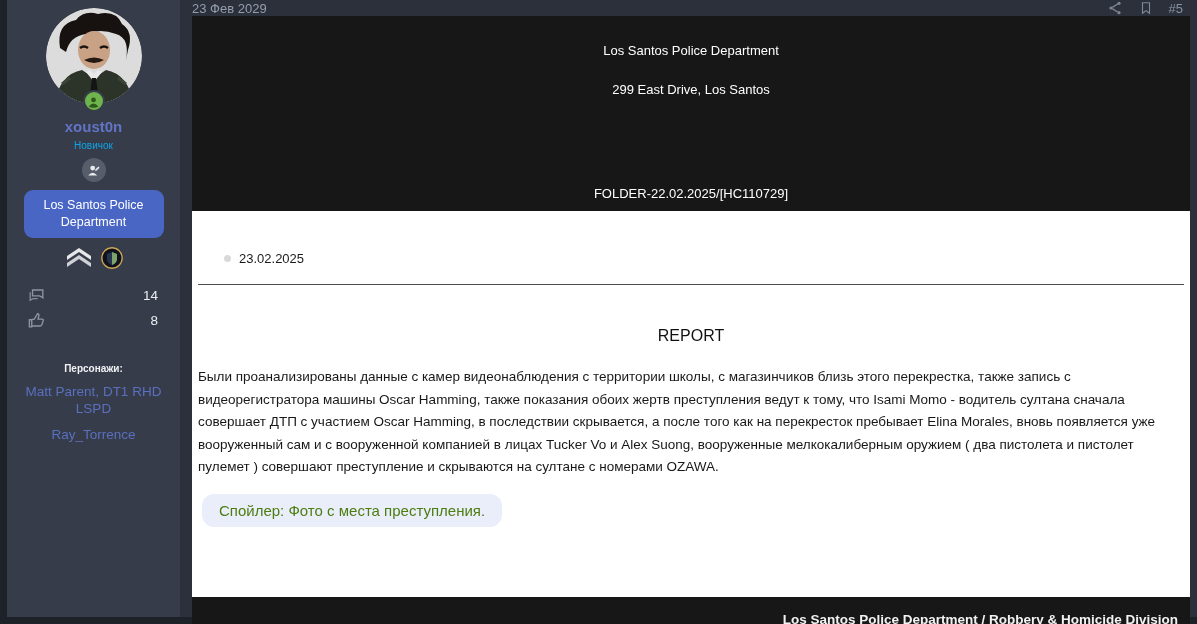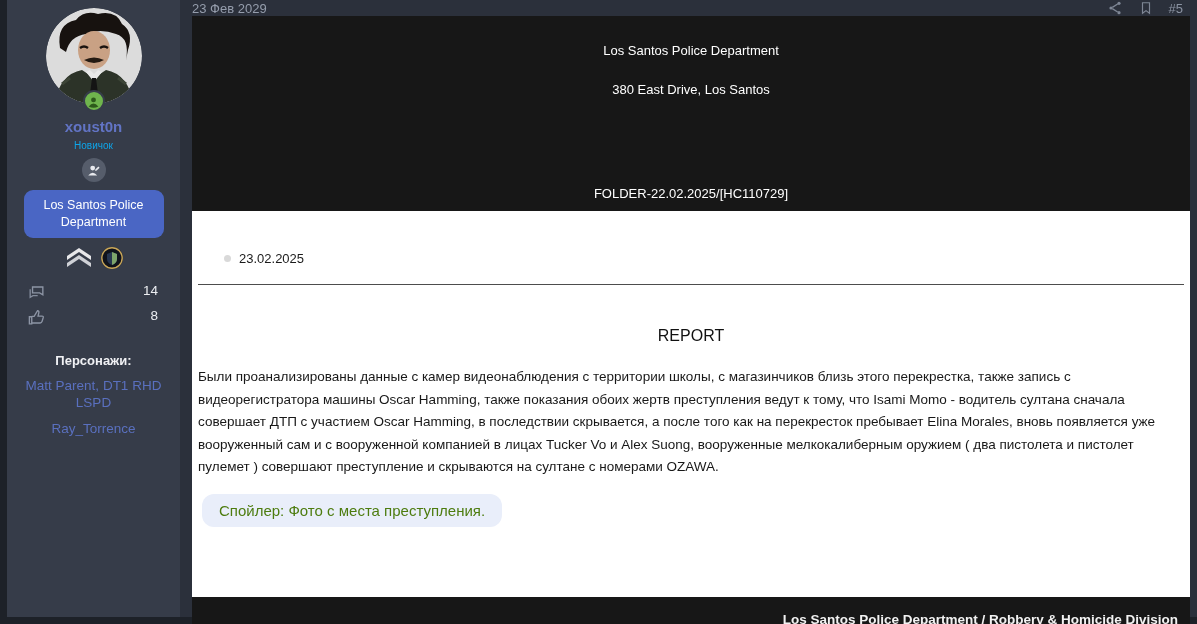--- a/index.html
+++ b/index.html
@@ -61,28 +61,28 @@
   .rank-badges {
     margin-top: 7px;
     display: flex; align-items: center; gap: 6px; height: 26px;
   }
   .stats {
     width: 100%;
     margin-top: 12px;
     padding: 0 22px 0 20px;
   }
   .stat-row {
-    display: flex; align-items: flex-start; justify-content: space-between;
+    display: flex; align-items: center; justify-content: space-between;
     height: 25px;
   }
   .stat-icon { color: #8d95a5; display: flex; }
   .stat-value { color: #eceef2; font-size: 13.5px; }
   .characters-label {
-    margin-top: 20px;
-    font-size: 13px; font-weight: bold; color: #f0f1f4;
+    margin-top: 30px;
+    font-size: 10px; font-weight: bold; color: #f0f1f4;
   }
   .char-link {
     display: block;
     margin-top: 9px;
     padding: 0 14px;
     color: #5a70bf; font-size: 13.5px; line-height: 17px;
     text-align: center; text-decoration: none; cursor: pointer;
   }
 
   
@@ -282,21 +282,21 @@
           </svg>
         </span>
         <span class="post-number">#5</span>
       </div>
     </div>
 
     <article class="document">
 
       <header class="doc-header">
         <div class="title">Los Santos Police Department</div>
-        <div class="addr">380 East Drive, Los Santos</div>
+        <div class="addr">299 East Drive, Los Santos</div>
         <div class="folder">FOLDER-22.02.2025/[HC110729]</div>
       </header>
 
       <section class="doc-body">
         <div class="doc-date-row">
           <span class="bullet"></span>
           <span>23.02.2025</span>
         </div>
         <hr class="doc-rule">
         <div class="report-title">REPORT</div>

